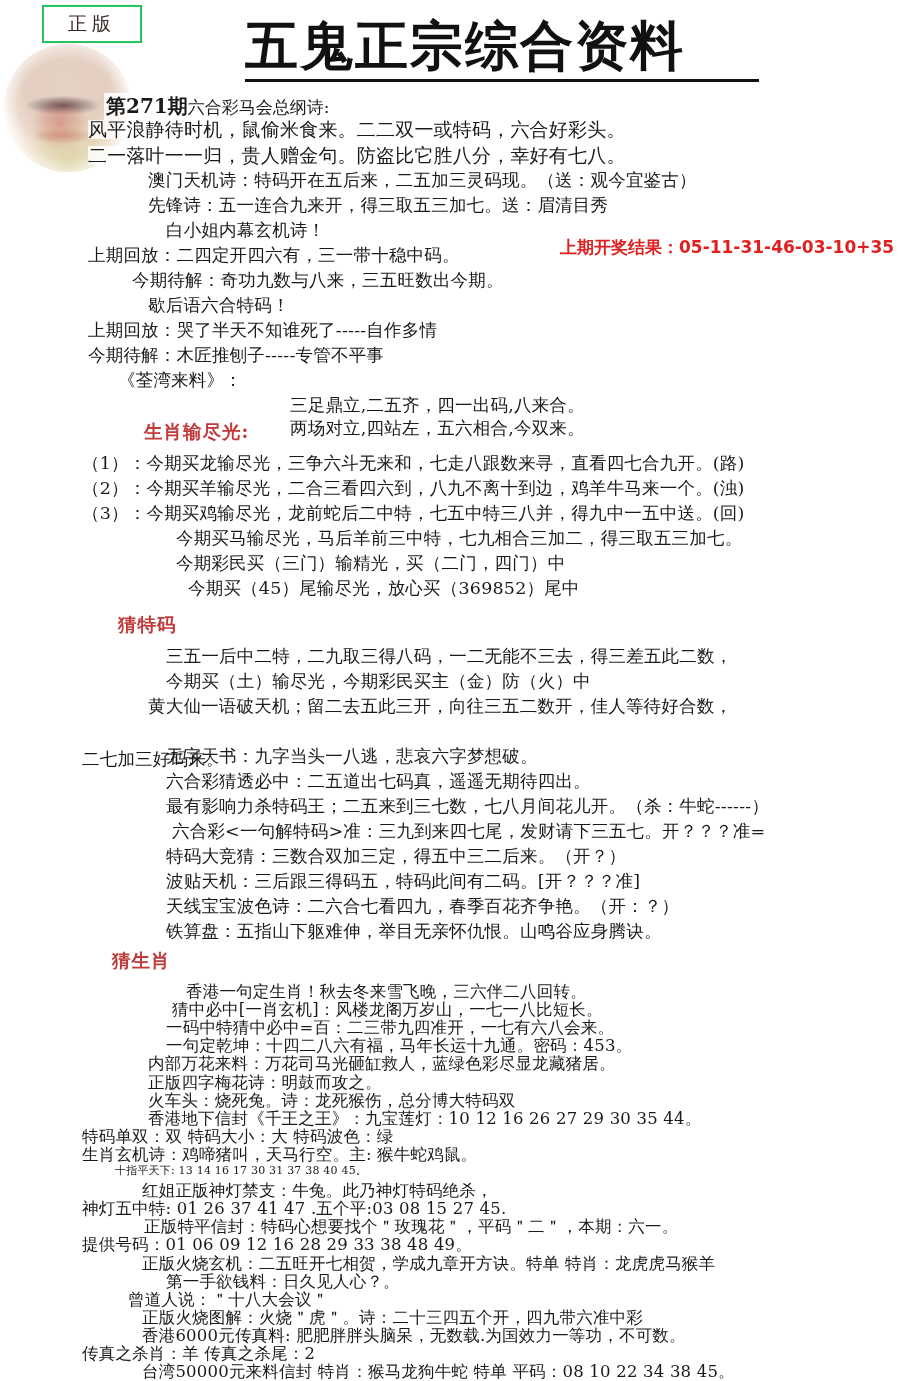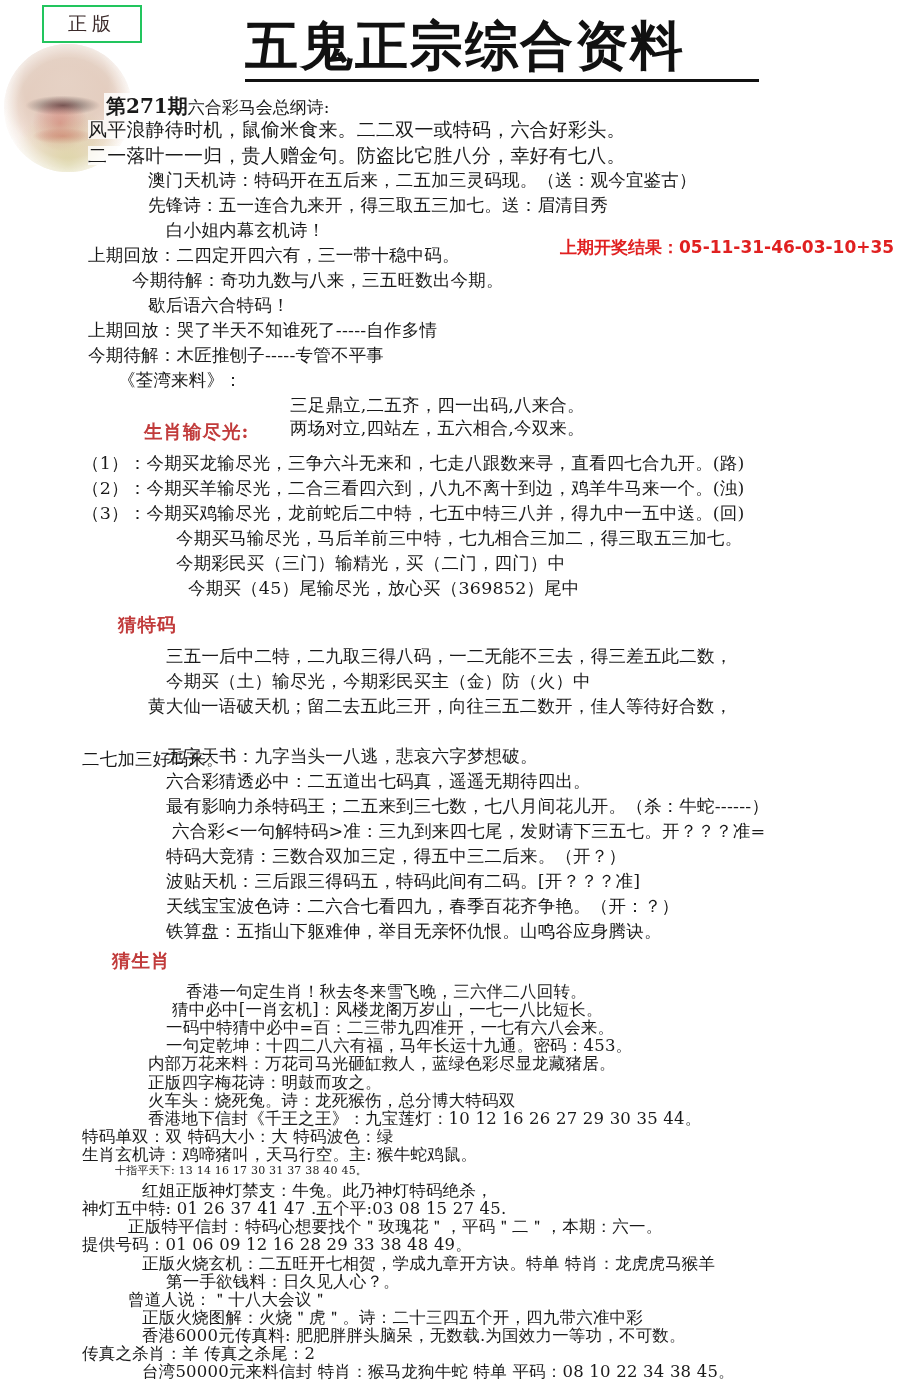--- a/index.html
+++ b/index.html
@@ -207,21 +207,21 @@
 <div class="line" style="left: 166px; top: 1038.3px; font-size: 16.5px;">一句定乾坤：十四二八六有福，马年长运十九通。密码：453。</div>
 <div class="line" style="left: 148px; top: 1056.4px; font-size: 16.5px;">内部万花来料：万花司马光砸缸救人，蓝绿色彩尽显龙藏猪居。</div>
 <div class="line" style="left: 148px; top: 1074.5px; font-size: 16.5px;">正版四字梅花诗：明鼓而攻之。</div>
 <div class="line" style="left: 148px; top: 1092.6px; font-size: 16.5px;">火车头：烧死兔。诗：龙死猴伤，总分博大特码双</div>
 <div class="line" style="left: 148px; top: 1110.7px; font-size: 16.5px;">香港地下信封《千王之王》：九宝莲灯：10 12 16 26 27 29 30 35 44。</div>
 <div class="line" style="left: 82px; top: 1128.8px; font-size: 16.5px;">特码单双：双 特码大小：大 特码波色：绿</div>
 <div class="line" style="left: 82px; top: 1146.9px; font-size: 16.5px;">生肖玄机诗：鸡啼猪叫，天马行空。主: 猴牛蛇鸡鼠。</div>
 <div class="line" style="left: 74px; top: 1165px; font-size: 11px; margin-left: 41px;">十指平天下: 13 14 16 17 30 31 37 38 40 45。</div>
 <div class="line" style="left: 142px; top: 1183.1px; font-size: 16.5px;">红姐正版神灯禁支：牛兔。此乃神灯特码绝杀，</div>
 <div class="line" style="left: 82px; top: 1201.2px; font-size: 16.5px;">神灯五中特: 01 26 37 41 47 .五个平:03 08 15 27 45.</div>
-<div class="line" style="left: 128px; top: 1219.3px; font-size: 16.5px;">正版特平信封：特码心想要找个＂玫瑰花＂，平码＂二＂，本期：六一。</div>
+<div class="line" style="left: 144px; top: 1219.3px; font-size: 16.5px;">正版特平信封：特码心想要找个＂玫瑰花＂，平码＂二＂，本期：六一。</div>
 <div class="line" style="left: 82px; top: 1237.4px; font-size: 16.5px;">提供号码：01 06 09 12 16 28 29 33 38 48 49。</div>
 <div class="line" style="left: 142px; top: 1255.5px; font-size: 16.5px;">正版火烧玄机：二五旺开七相贺，学成九章开方诀。特单 特肖：龙虎虎马猴羊</div>
 <div class="line" style="left: 166px; top: 1273.6px; font-size: 16.5px;">第一手欲钱料：日久见人心？。</div>
 <div class="line" style="left: 128px; top: 1291.7px; font-size: 16.5px;">曾道人说：＂十八大会议＂</div>
 <div class="line" style="left: 142px; top: 1309.8px; font-size: 16.5px;">正版火烧图解：火烧＂虎＂。诗：二十三四五个开，四九带六准中彩</div>
 <div class="line" style="left: 142px; top: 1327.9px; font-size: 16.5px;">香港6000元传真料: 肥肥胖胖头脑呆，无数载.为国效力一等功，不可数。</div>
 <div class="line" style="left: 82px; top: 1346px; font-size: 16.5px;">传真之杀肖：羊 传真之杀尾：2</div>
 <div class="line" style="left: 142px; top: 1364.1px; font-size: 16.5px;">台湾50000元来料信封 特肖：猴马龙狗牛蛇 特单 平码：08 10 22 34 38 45。</div>
 
 </body></html>

